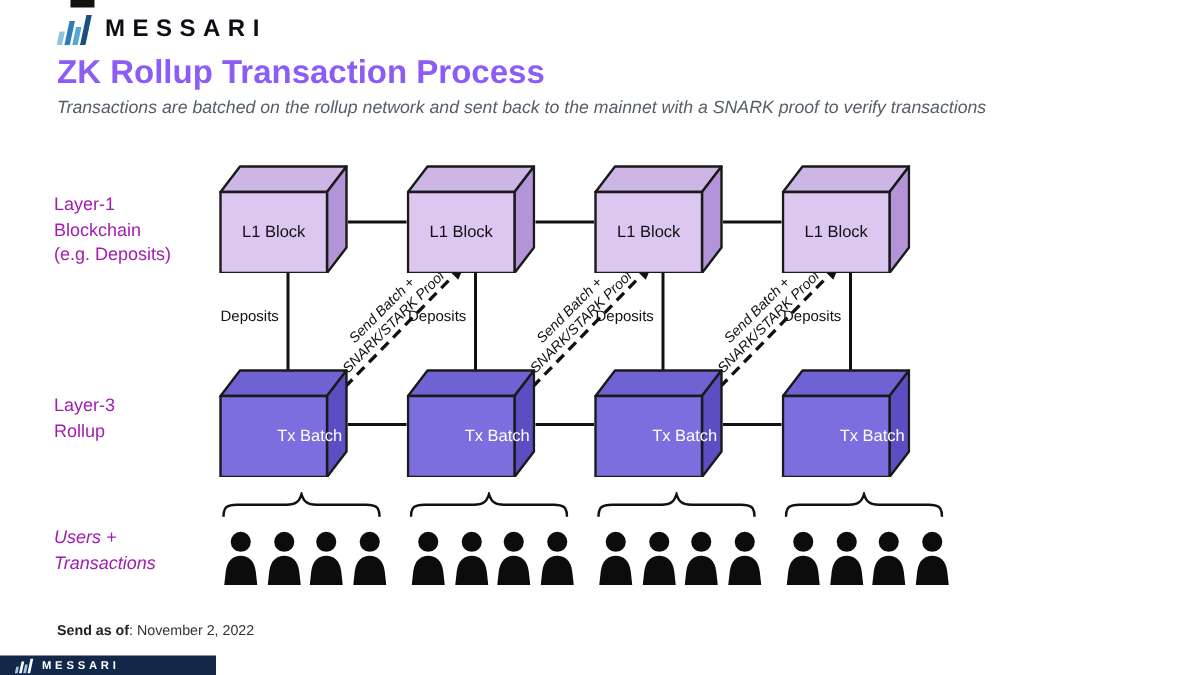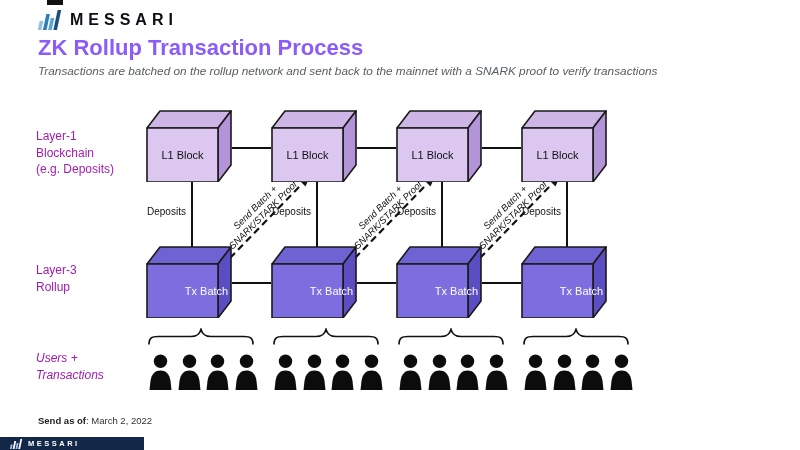--- a/index.html
+++ b/index.html
@@ -274,21 +274,21 @@
       <svg width="25" height="36" viewBox="0 0 25 36">
           <circle cx="12.5" cy="7.2" r="6.7" fill="#0c0c0c"></circle>
           <path d="M1.5,36 L23.5,36 L22.5,27 C21.5,19.5 17.5,16.5 12.5,16.5 C7.5,16.5 3.5,19.5 2.5,27 Z" fill="#0c0c0c"></path>
         </svg>
     </div>
   </div>
 
 </div>
 
 <div class="footer">
-  <div><b>Send as of</b><span>: March 2, 2022</span></div>
+  <div><b>Send as of</b><span>: November 2, 2022</span></div>
 </div>
 
 <div class="brandbar">
   <svg width="13" height="10" viewBox="0 0 13 10">
     <g transform="skewX(-12) translate(2,0)">
       <rect x="0" y="5.5" width="1.8" height="4.5" fill="#9fc9e8"></rect>
       <rect x="2.8" y="2" width="1.8" height="8" fill="#ffffff"></rect>
       <rect x="5.6" y="4" width="1.8" height="6" fill="#9fc9e8"></rect>
       <rect x="8.4" y="0" width="1.8" height="10" fill="#ffffff"></rect>
     </g>

